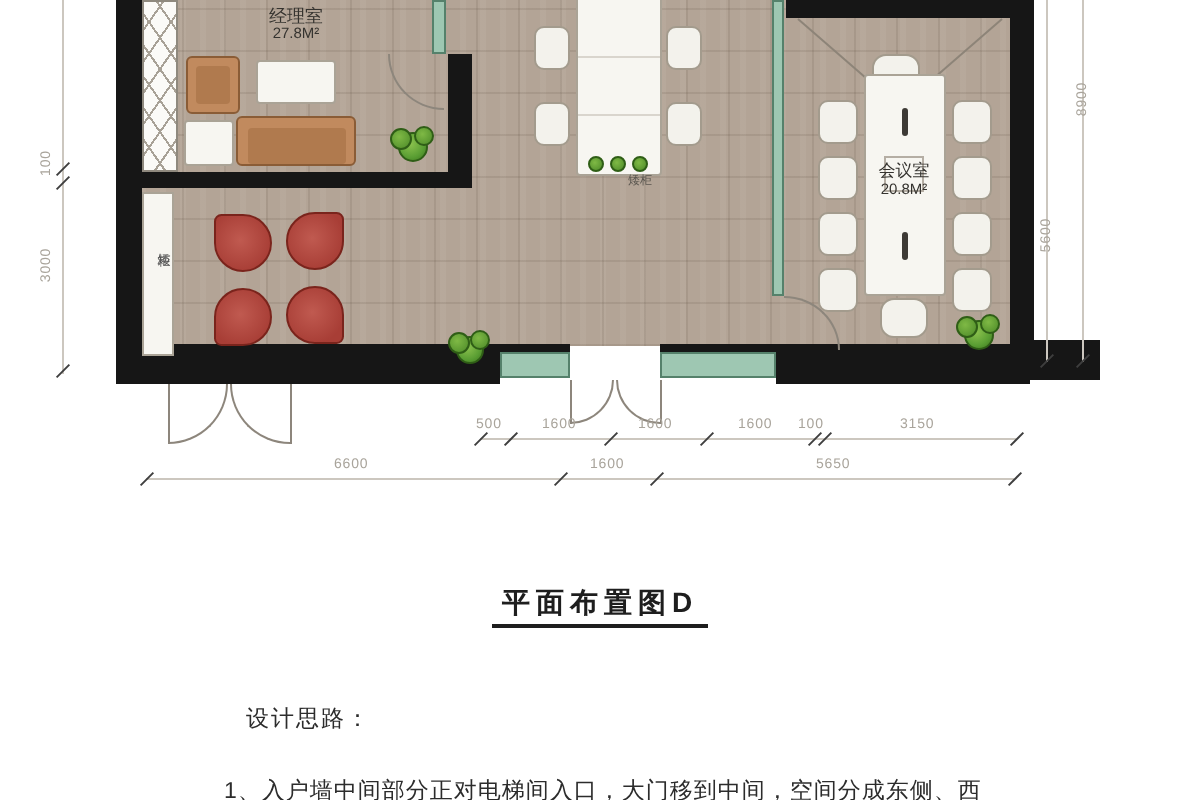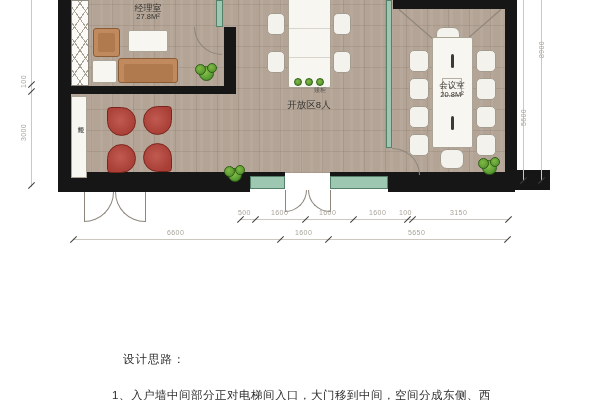--- a/index.html
+++ b/index.html
@@ -100,21 +100,20 @@
     <div class="abs gridline" style="left:0;top:58px;width:41px;height:1px;"></div>
     <div class="abs dot" style="left:5px;top:79px;width:8px;height:8px;"></div>
     <div class="abs dot" style="left:16px;top:79px;width:8px;height:8px;"></div>
     <div class="abs dot" style="left:27px;top:79px;width:8px;height:8px;"></div>
   </div>
   <div class="abs chair" style="left:267px;top:13px;width:18px;height:22px;"></div>
   <div class="abs chair" style="left:267px;top:51px;width:18px;height:22px;"></div>
   <div class="abs chair" style="left:333px;top:13px;width:18px;height:22px;"></div>
   <div class="abs chair" style="left:333px;top:51px;width:18px;height:22px;"></div>
   <span class="abs" style="left:314px;top:86px;font-size:6px;color:#5a564f;">矮柜</span>
-  <div class="abs rlabel" style="left:264px;top:100px;width:90px;font-size:9.5px;">开放区8人</div>
 
   <div class="abs cone" style="left:399px;top:9px;width:66px;transform:rotate(41deg);"></div>
   <div class="abs cone" style="left:501px;top:9px;width:66px;transform:rotate(139deg);"></div>
   <div class="abs chair" style="left:436px;top:27px;width:24px;height:22px;border-radius:7px;"></div>
   <div class="abs whitebox" style="left:432px;top:37px;width:41px;height:111px;">
     <div class="abs mic" style="left:18px;top:16px;"></div>
     <div class="abs" style="left:9px;top:40px;width:20px;height:18px;border:1px solid #b5aea4;"></div>
     <div class="abs mic" style="left:18px;top:78px;"></div>
   </div>
   <div class="abs rlabel" style="left:412px;top:81px;width:80px;background:transparent;">
@@ -174,16 +173,19 @@
   <span class="abs dlabel vrot" style="left:533px;top:46px;">8900</span>
   <span class="abs dlabel vrot" style="left:515px;top:114px;">5600</span>
 
   <div class="abs dline" style="left:31px;top:0;width:1px;height:187px;"></div>
   <div class="abs tick" style="left:27px;top:84px;"></div>
   <div class="abs tick" style="left:27px;top:91px;"></div>
   <div class="abs tick" style="left:27px;top:185px;"></div>
   <span class="abs dlabel vrot" style="left:17px;top:78px;">100</span>
   <span class="abs dlabel vrot" style="left:15px;top:129px;">3000</span>
 
+  <div class="abs" style="left:0;top:293px;width:600px;text-align:center;">
+    <span id="title">平面布置图D</span>
+  </div>
   <div class="abs" id="notes-heading" style="left:123px;top:352px;">设计思路：</div>
   <div class="abs" id="notes-item1" style="left:112px;top:388px;">1、入户墙中间部分正对电梯间入口，大门移到中间，空间分成东侧、西</div>
 
 </div>
 
 </body></html>

